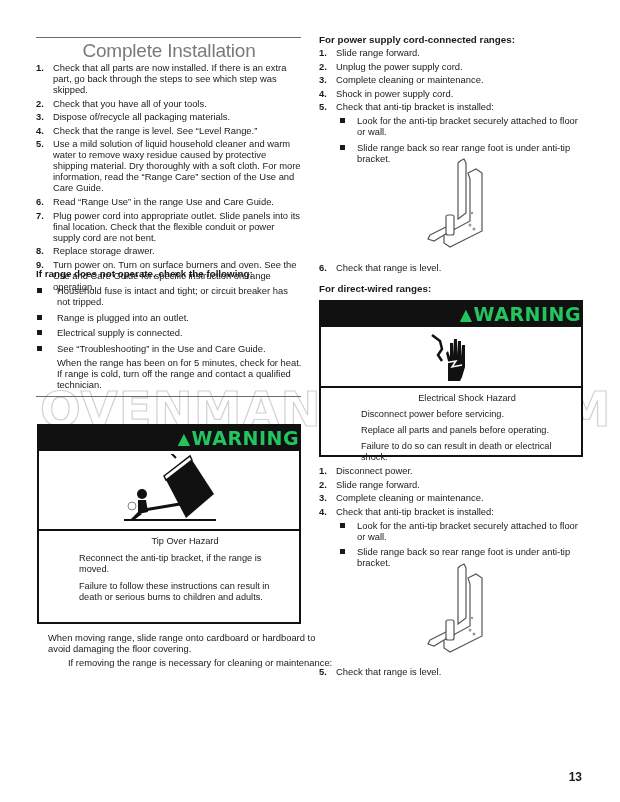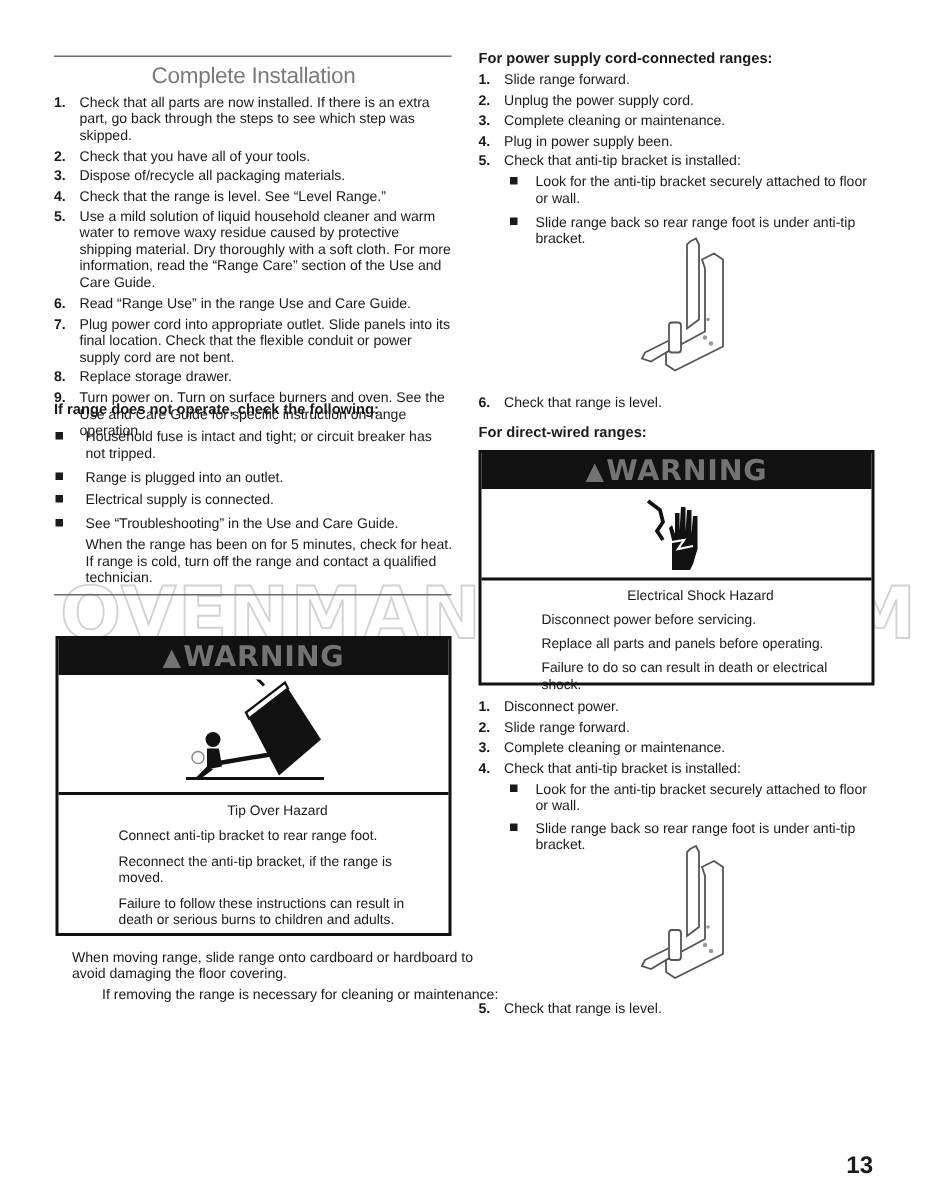--- a/index.html
+++ b/index.html
@@ -1,49 +1,49 @@
 <!DOCTYPE html>
 <html><head>
 <meta charset="utf-8">
 <style>
   * { box-sizing: border-box; margin: 0; padding: 0; }
   html, body { width: 620px; height: 802px; background: #ffffff; overflow: hidden; }
   body { position: relative; font-family: "Liberation Sans", sans-serif; color: #1a1a1a; font-size: 9.4px; line-height: 11px; }
 
   .rule { position: absolute; height: 1px; background: #6b6b6b; }
-  .section-title { position: absolute; width: 266px; text-align: center; font-size: 15px; line-height: 18px; color: #7a7a7a; font-weight: normal; letter-spacing: -0.2px; }
+  .section-title { position: absolute; width: 266px; text-align: center; font-size: 19px; line-height: 18px; color: #7a7a7a; font-weight: normal; letter-spacing: -0.2px; }
 
   .ol { position: absolute; list-style: none; }
   .ol li { position: relative; padding-left: 17px; margin-bottom: 2.6px; }
   .ol li .num { position: absolute; left: 0; top: 0; font-weight: bold; }
 
   .ul { position: absolute; list-style: none; }
   .ul li { position: relative; padding-left: 21px; margin-bottom: 4.5px; }
   .ul li .bullet { position: absolute; left: 1px; top: 3px; width: 5px; height: 5px; background: #1a1a1a; }
 
   .sub-ul { list-style: none; margin-top: 3px; }
   .sub-ul li { position: relative; padding-left: 21px; margin-bottom: 4.5px; }
   .sub-ul li .bullet { position: absolute; left: 4px; top: 3px; width: 5px; height: 5px; background: #1a1a1a; }
 
   .heading-bold { position: absolute; font-weight: bold; font-size: 9.8px; }
   .para { position: absolute; }
 
   .warning-box { position: absolute; border: 2px solid #111; background: #fff; }
-  .warning-header { background: #111; color: #737373; text-align: center; font-weight: bold; font-size: 19px; line-height: 24px; letter-spacing: 0.5px; font-family: "DejaVu Sans", sans-serif; }
+  .warning-header { background: #111; color: #22c55e; text-align: right; font-weight: bold; font-size: 19px; line-height: 24px; letter-spacing: 0.5px; font-family: "DejaVu Sans", sans-serif; }
   .warning-header .tri { display: inline-block; font-size: 16px; vertical-align: 1px; margin-right: 1px; }
   .warning-pic { border-bottom: 2px solid #111; display: flex; align-items: center; justify-content: center; }
   .warning-body { padding: 5px 8px 4px 8px; font-weight: normal; font-size: 9.2px; line-height: 11px; margin-left: 32px; }
   .warning-body .hz { text-align: center; margin-bottom: 6px; }
   .warning-body p { margin-bottom: 6px; }
 
   .bracket { position: absolute; }
 
   .watermark { position: absolute; left: 40px; top: 384px; font-family: "DejaVu Sans", sans-serif; font-weight: bold; font-size: 48px; line-height: 50px; letter-spacing: 1px; color: transparent; -webkit-text-stroke: 1.2px #d2d2d2; pointer-events: none; white-space: nowrap; }
 
-  .page-num { position: absolute; right: 38px; top: 772px; font-weight: bold; font-size: 16px; }
+  .page-num { position: absolute; right: 38px; top: 772px; font-weight: bold; font-size: 12px; }
 </style>
 </head>
 <body>
 
 <div class="watermark">OVENMANUALS.COM</div>
 
 <div class="rule" style="left:36px; top:37px; width:265px;"></div>
 <div class="section-title" style="left:36px; top:42px;">Complete Installation</div>
 
 <ol class="ol" style="left:36px; top:62px; width:266px;">
@@ -84,36 +84,35 @@
       <line x1="62" y1="4" x2="56" y2="-2" stroke="#111" stroke-width="2"></line>
       <line x1="30" y1="56" x2="66" y2="50" stroke="#111" stroke-width="3"></line>
       <circle cx="28" cy="40" r="5" fill="#111"></circle>
       <path d="M24 46 L32 46 L34 58 L24 60 Z" fill="#111"></path>
       <path d="M24 58 L16 66 L20 66 L28 60 Z" fill="#111"></path>
       <circle cx="18" cy="52" r="4" fill="none" stroke="#888" stroke-width="1"></circle>
     </svg>
   </div>
   <div class="warning-body">
     <div class="hz">Tip Over Hazard</div>
-    <p>Connect anti-tip bracket to rear range foot.</p>
     <p>Reconnect the anti-tip bracket, if the range is moved.</p>
     <p>Failure to follow these instructions can result in death or serious burns to children and adults.</p>
   </div>
 </div>
 
 <div class="para" style="left:48px; top:632px; width:268px;">When moving range, slide range onto cardboard or hardboard to avoid damaging the floor covering.</div>
 <div class="para" style="left:36px; top:657px; width:270px;margin-left:32px;">If removing the range is necessary for cleaning or maintenance:</div>
 
 <div class="heading-bold" style="left:319px; top:34px;">For power supply cord-connected ranges:</div>
 
 <ol class="ol" style="left:319px; top:47px; width:266px;">
   <li><span class="num">1.</span><span>Slide range forward.</span></li>
   <li><span class="num">2.</span><span>Unplug the power supply cord.</span></li>
   <li><span class="num">3.</span><span>Complete cleaning or maintenance.</span></li>
-  <li><span class="num">4.</span><span>Plug in power supply been.</span></li>
+  <li><span class="num">4.</span><span>Shock in power supply cord.</span></li>
   <li><span class="num">5.</span><span>Check that anti-tip bracket is installed:</span>
     <ul class="sub-ul">
       <li><span class="bullet"></span><span>Look for the anti-tip bracket securely attached to floor or wall.</span></li>
       <li><span class="bullet"></span><span>Slide range back so rear range foot is under anti-tip bracket.</span></li>
     </ul>
   </li>
 </ol>
 
 <svg class="bracket" style="left:420px; top:155px;" width="70" height="95" viewBox="0 0 70 95">
   <g fill="#fff" stroke="#555" stroke-width="1.2">

